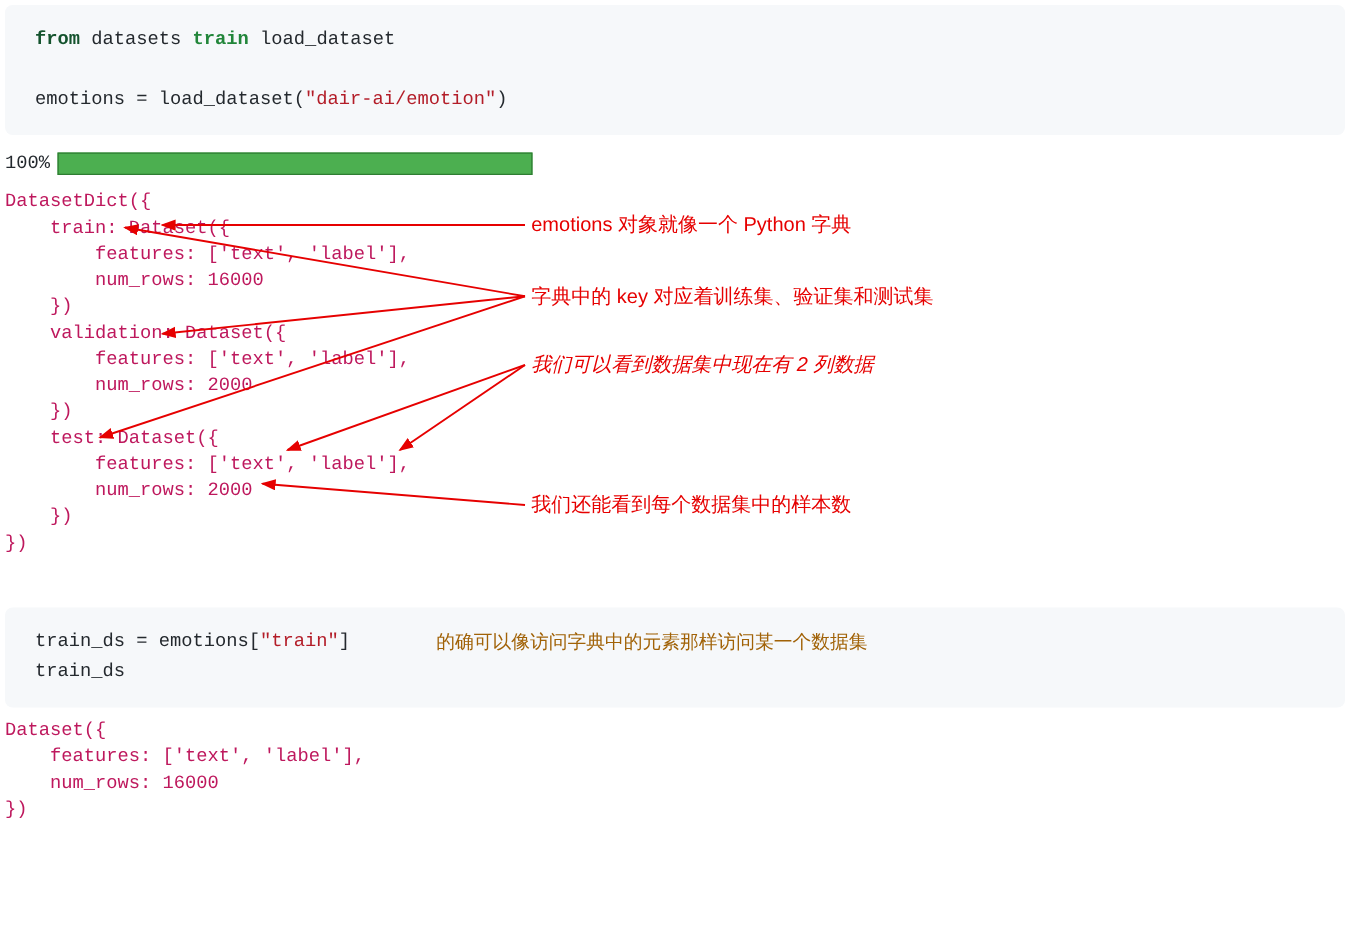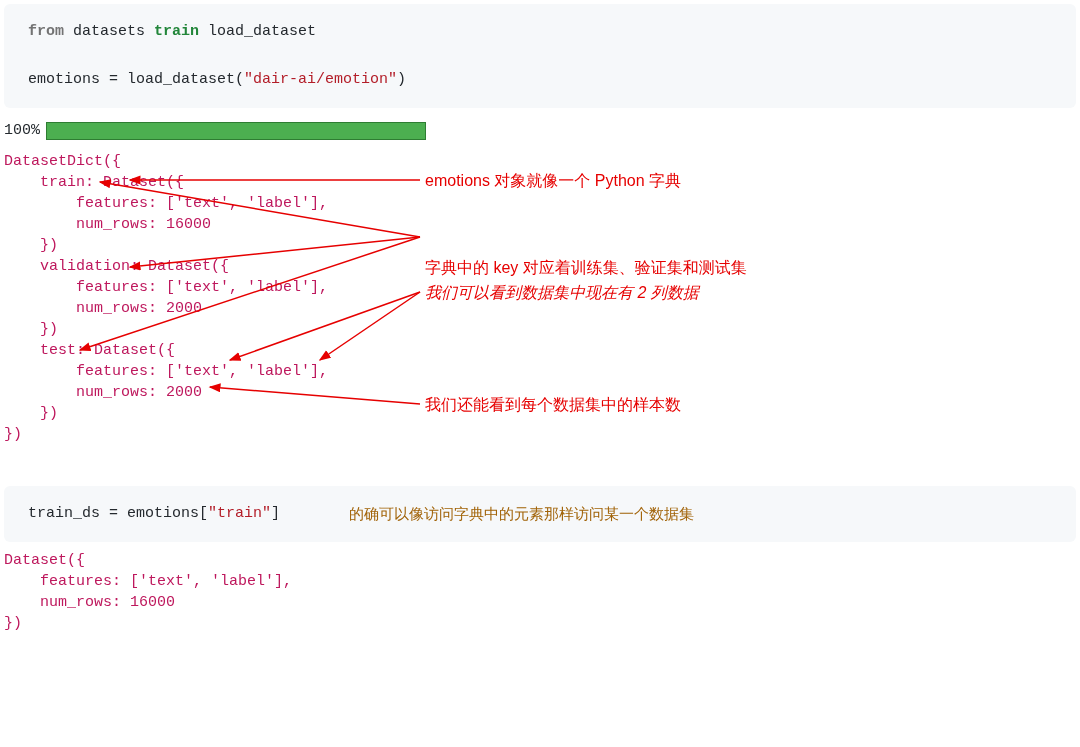--- a/index.html
+++ b/index.html
@@ -11,21 +11,21 @@
       width: 1080px;
     }
     .code-block {
       background: #f6f8fa;
       border-radius: 6px;
       padding: 16px 24px;
       margin: 4px;
       line-height: 1.6;
       font-family: "SFMono-Regular", Consolas, "Liberation Mono", Menlo, monospace;
     }
-    .kw-from { color: #737373; font-weight: bold; }
+    .kw-from { color: #14532d; font-weight: bold; }
     .kw-import { color: #22863a; font-weight: bold; }
     .str { color: #b31d28; }
     .output-area {
       padding: 8px 4px 20px 4px;
       line-height: 1.4;
       font-size: 15px;
       position: relative;
     }
     .output-area .mono {
       font-family: "SFMono-Regular", Consolas, "Liberation Mono", Menlo, monospace;
@@ -126,34 +126,35 @@
       </defs>
       <line x1="420" y1="68" x2="130" y2="68" stroke="#e60000" stroke-width="1.5" marker-end="url(#ah)"></line>
       <line x1="420" y1="125" x2="100" y2="70" stroke="#e60000" stroke-width="1.5" marker-end="url(#ah)"></line>
       <line x1="420" y1="125" x2="130" y2="155" stroke="#e60000" stroke-width="1.5" marker-end="url(#ah)"></line>
       <line x1="420" y1="125" x2="80" y2="238" stroke="#e60000" stroke-width="1.5" marker-end="url(#ah)"></line>
       <line x1="420" y1="180" x2="230" y2="248" stroke="#e60000" stroke-width="1.5" marker-end="url(#ah)"></line>
       <line x1="420" y1="180" x2="320" y2="248" stroke="#e60000" stroke-width="1.5" marker-end="url(#ah)"></line>
       <line x1="420" y1="292" x2="210" y2="275" stroke="#e60000" stroke-width="1.5" marker-end="url(#ah)"></line>
     </svg>
     <div class="ann" style="left:425px; top:58px;">emotions 对象就像一个 Python 字典</div>
-    <div class="ann" style="left:425px; top:115px;margin-top:30px;">字典中的 key 对应着训练集、验证集和测试集</div>
+    <div class="ann" style="left:425px; top:115px;">字典中的 key 对应着训练集、验证集和测试集</div>
     <div class="ann" style="left:425px; top:170px;font-style:italic;">我们可以看到数据集中现在有 2 列数据</div>
     <div class="ann" style="left:425px; top:282px;">我们还能看到每个数据集中的样本数</div>
   </div>
 </div>
 
 <br>
 
 
 <div class="code-block">
   <div>
     <span>train_ds = emotions[</span><span class="str">"train"</span><span>]</span>
     <span class="inline-ann">的确可以像访问字典中的元素那样访问某一个数据集</span>
   </div>
+  <div>train_ds</div>
 </div>
 
 
 <div class="output-area" style="padding-top:4px;">
   <div class="mono">Dataset({</div>
   <div class="mono">    features: ['text', 'label'],</div>
   <div class="mono">    num_rows: 16000</div>
   <div class="mono">})</div>
 </div>
 

